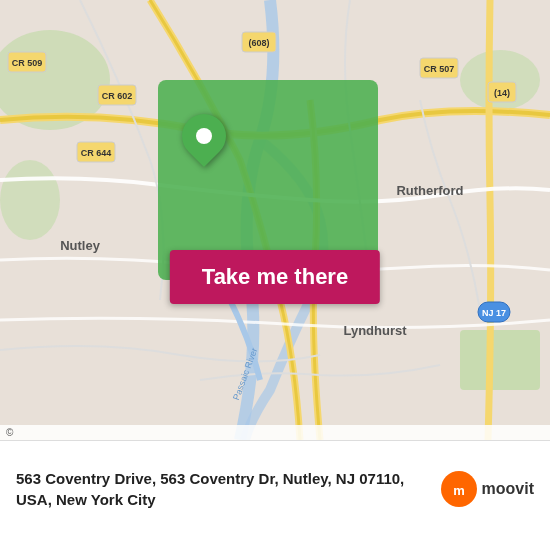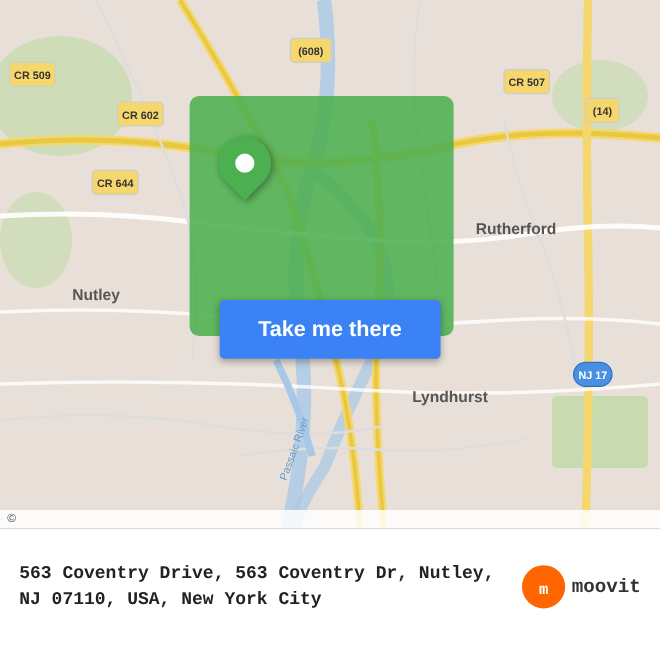--- a/index.html
+++ b/index.html
@@ -23,21 +23,20 @@
     
     #info-panel {
       width: 550px;
       height: 96px;
       background: #fff;
       display: flex;
       align-items: center;
       padding: 12px 16px;
       border-top: 1px solid #ddd;
       position: relative;
-      font-family: Liberation Mono, monospace;
     }
 
     .info-text {
       flex: 1;
     }
 
     .info-address {
       font-size: 15px;
       font-weight: bold;
       color: #222;
@@ -76,26 +75,26 @@
       align-items: center;
       gap: 4px;
     }
 
     
     .take-me-there-btn {
       position: absolute;
       top: 50%;
       left: 50%;
       transform: translate(-50%, 30px);
-      background: #3b82f6;
+      background: #be185d;
       color: white;
       border: none;
       border-radius: 4px;
       padding: 14px 32px;
-      font-size: 18px;
+      font-size: 22px;
       font-weight: bold;
       cursor: pointer;
       white-space: nowrap;
       box-shadow: 0 2px 6px rgba(0,0,0,0.3);
       z-index: 10;
     }
 
     
     .map-pin {
       position: absolute;

